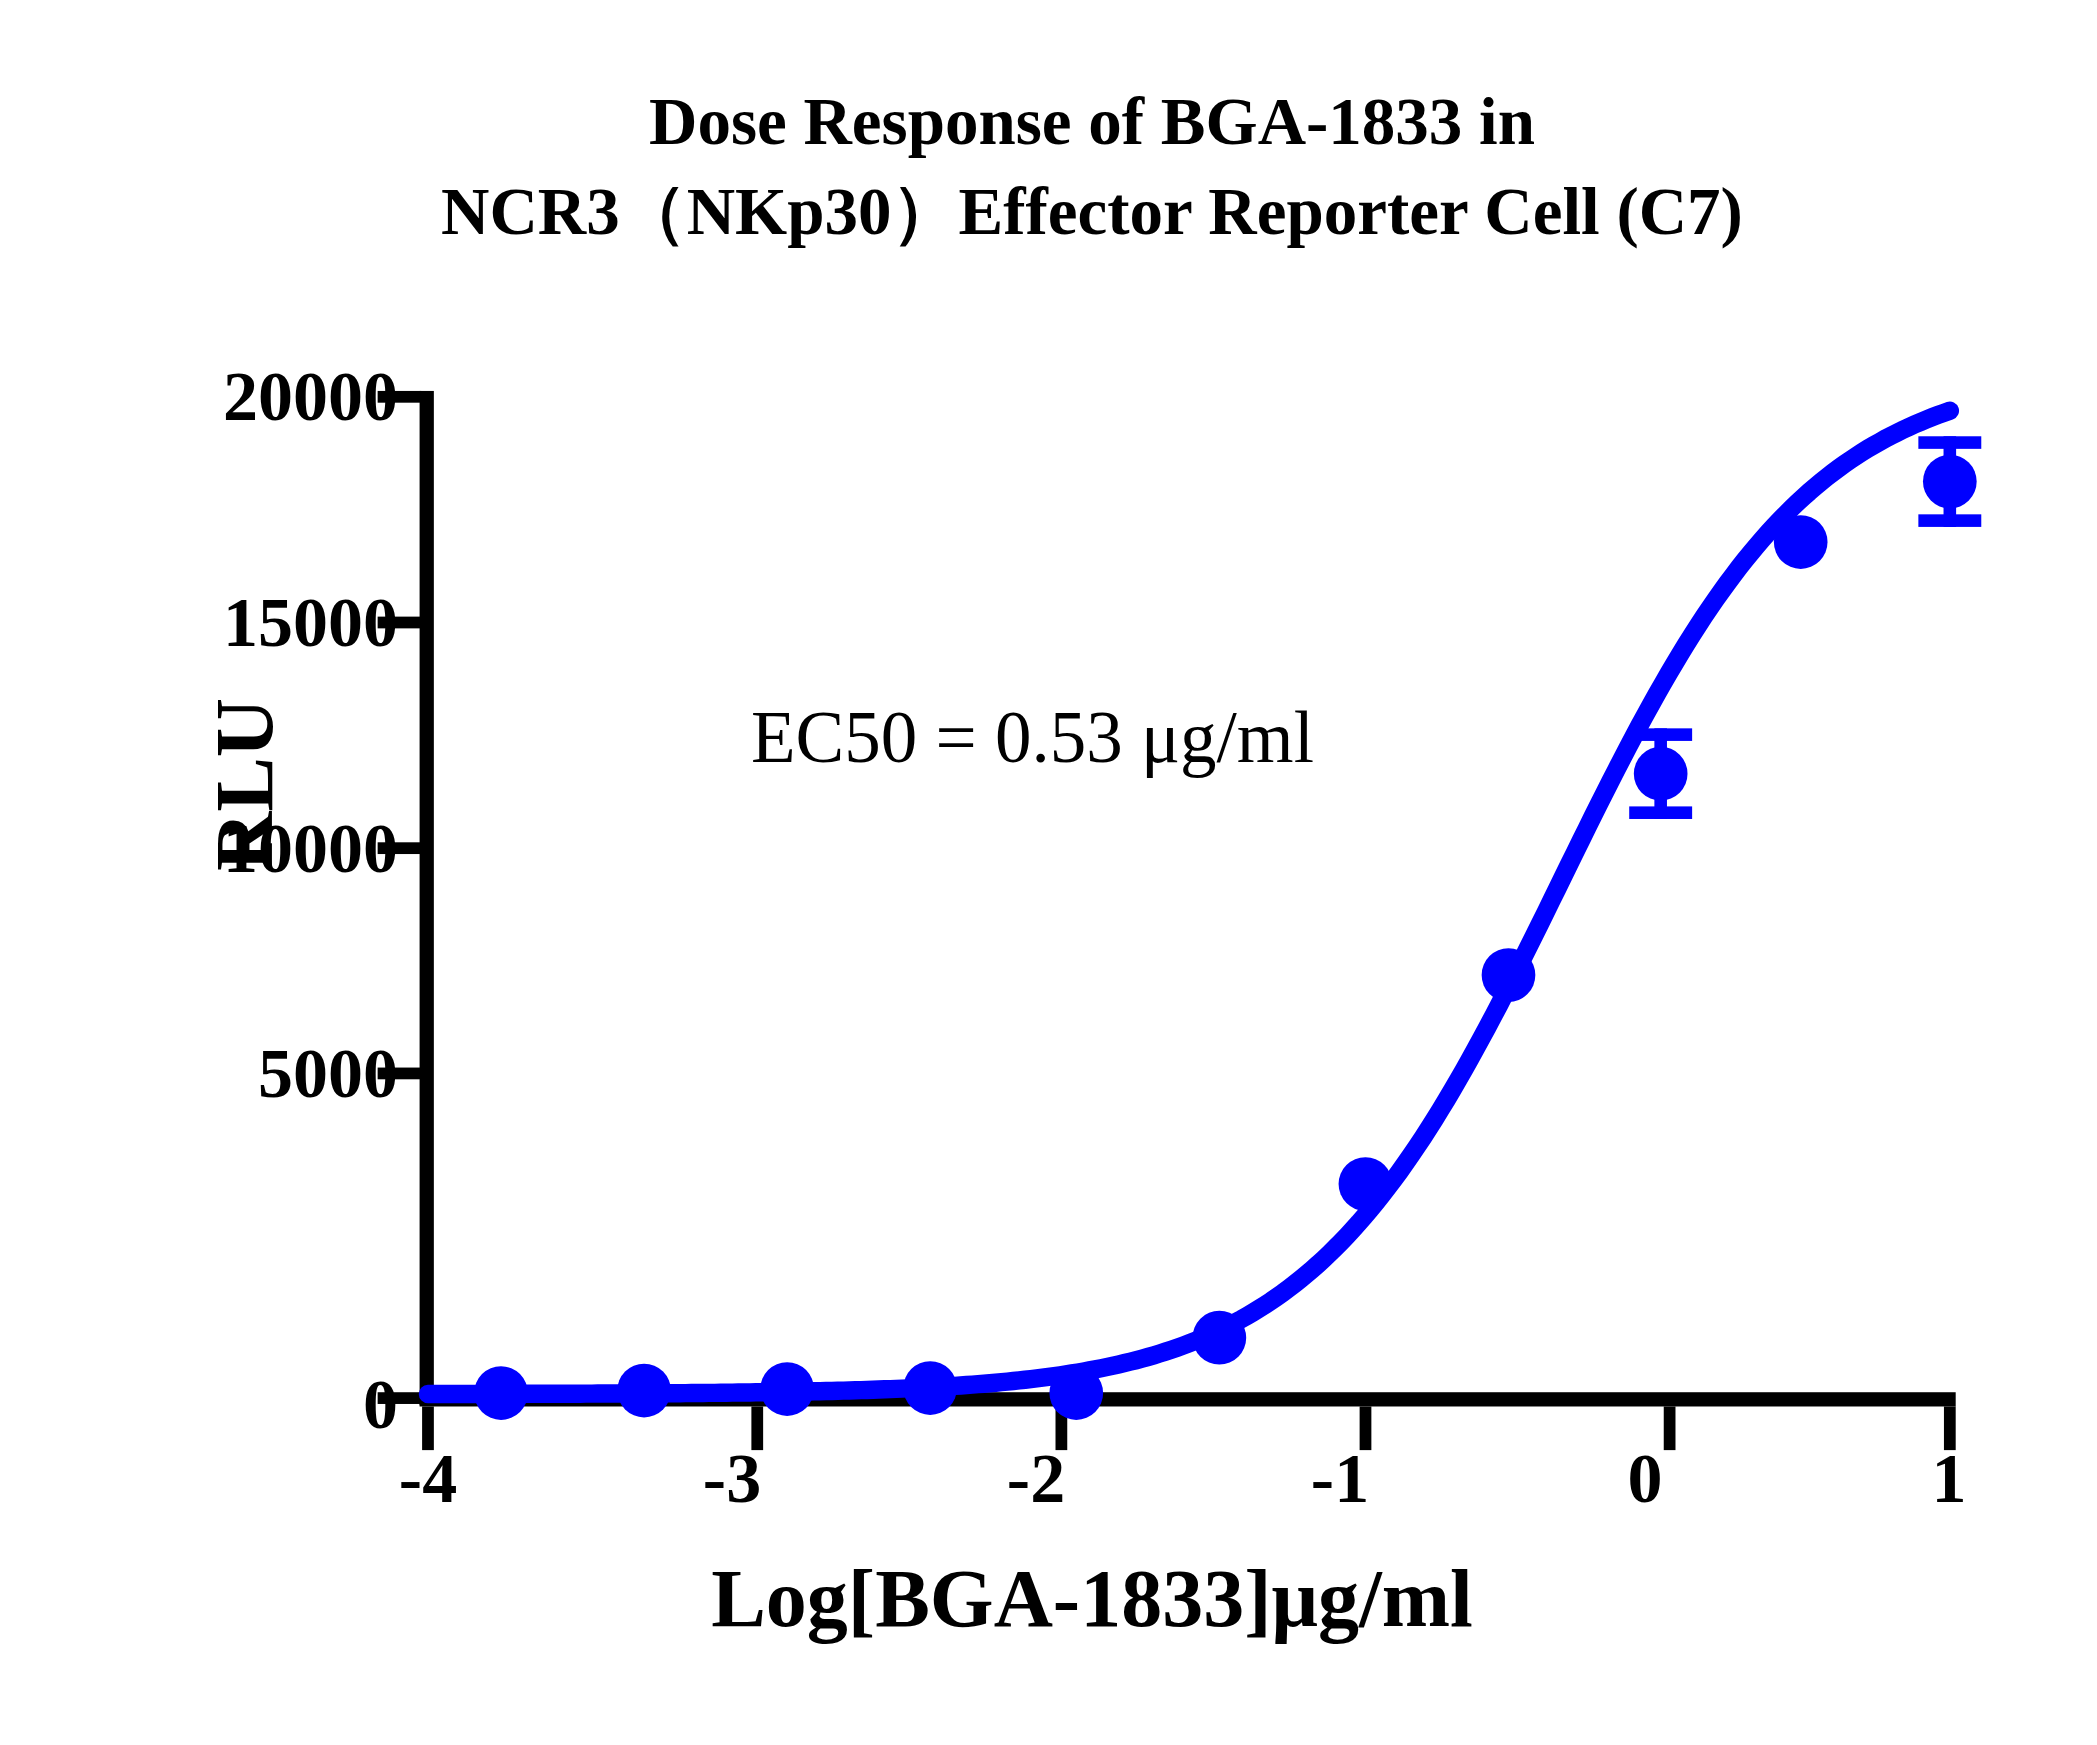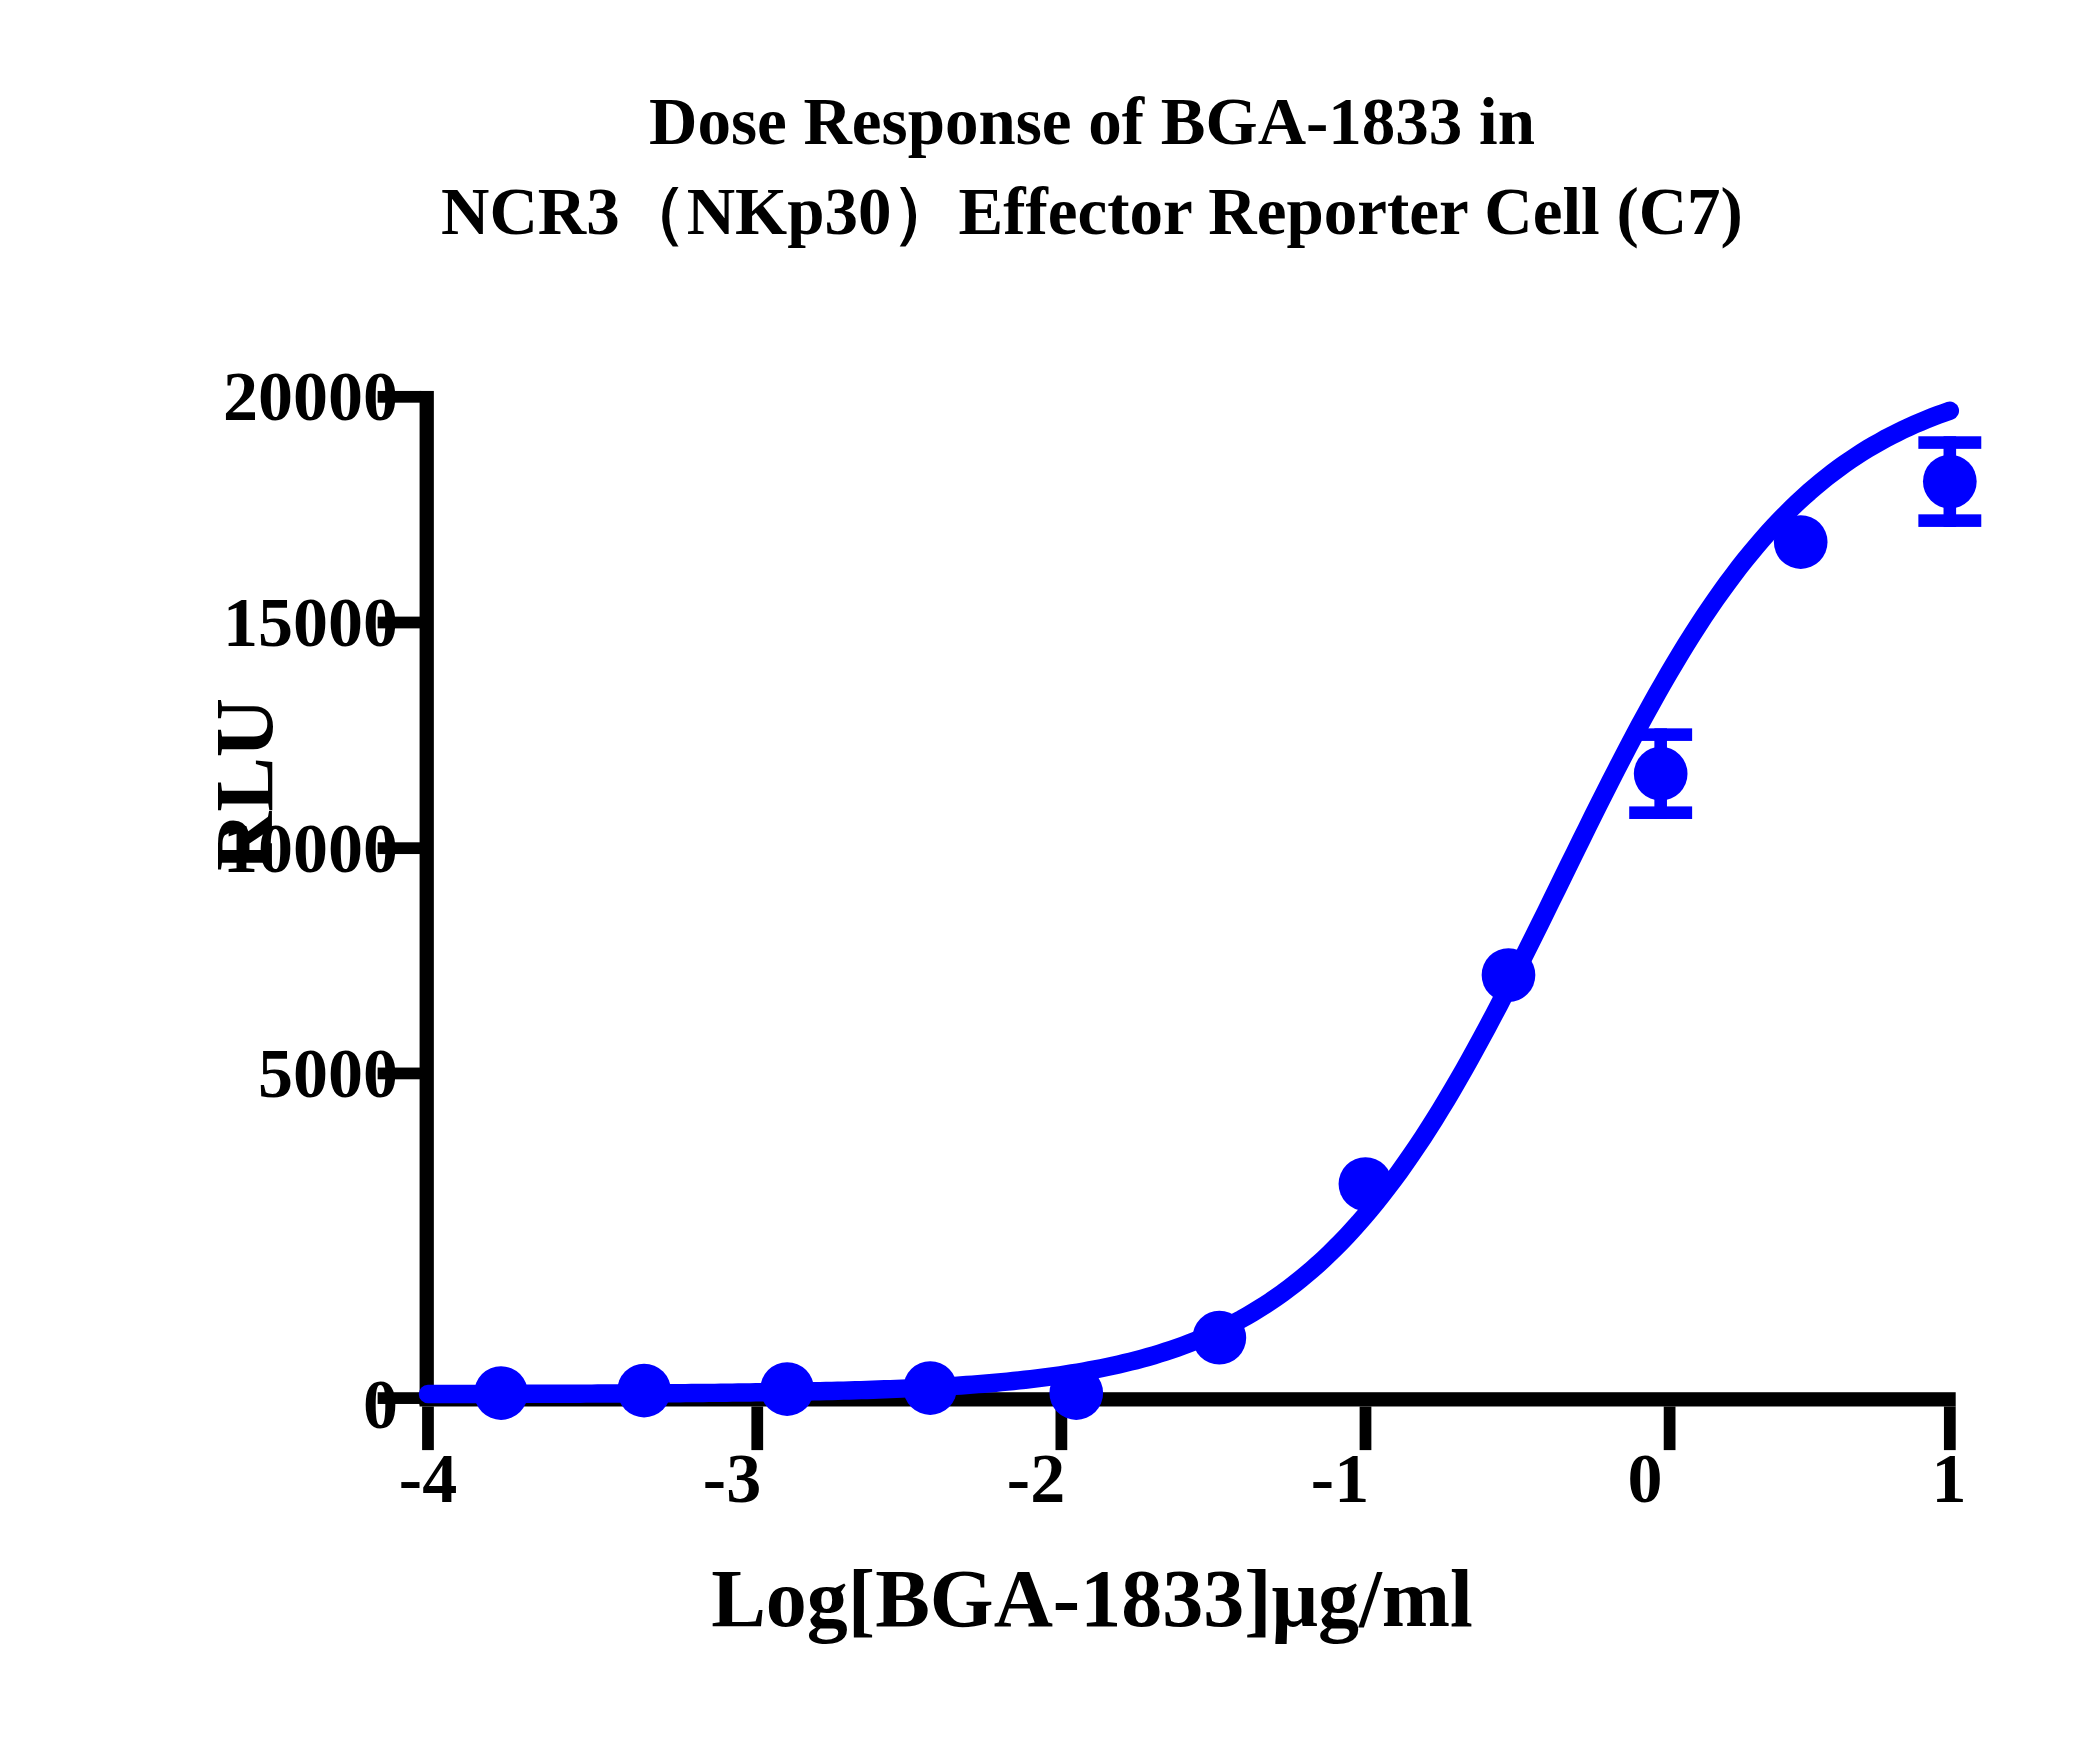--- a/index.html
+++ b/index.html
@@ -83,20 +83,21 @@
 
   <div id="title">
     <span class="ln">Dose Response of BGA-1833 in</span>
     <span class="ln">NCR3（NKp30）Effector Reporter Cell (C7)</span>
   </div>
 
   <div id="ylab">RLU</div>
 
   <div id="xlab">Log[BGA-1833]μg/ml</div>
 
+  <div id="ec50">EC50  = 0.53 μg/ml</div>
 
   <div class="ytick-lab" style="left:138px; top:357px;  width:260px;">20000</div>
   <div class="ytick-lab" style="left:138px; top:583px; width:260px;">15000</div>
   <div class="ytick-lab" style="left:138px; top:809px; width:260px;">10000</div>
   <div class="ytick-lab" style="left:138px; top:1034px; width:260px;">5000</div>
   <div class="ytick-lab" style="left:138px; top:1365px; width:260px;">0</div>
 
   <div class="xtick-lab" style="left:344px;  top:1439px; width:168px;">-4</div>
   <div class="xtick-lab" style="left:648px; top:1439px; width:168px;">-3</div>
   <div class="xtick-lab" style="left:952px; top:1439px; width:168px;">-2</div>

